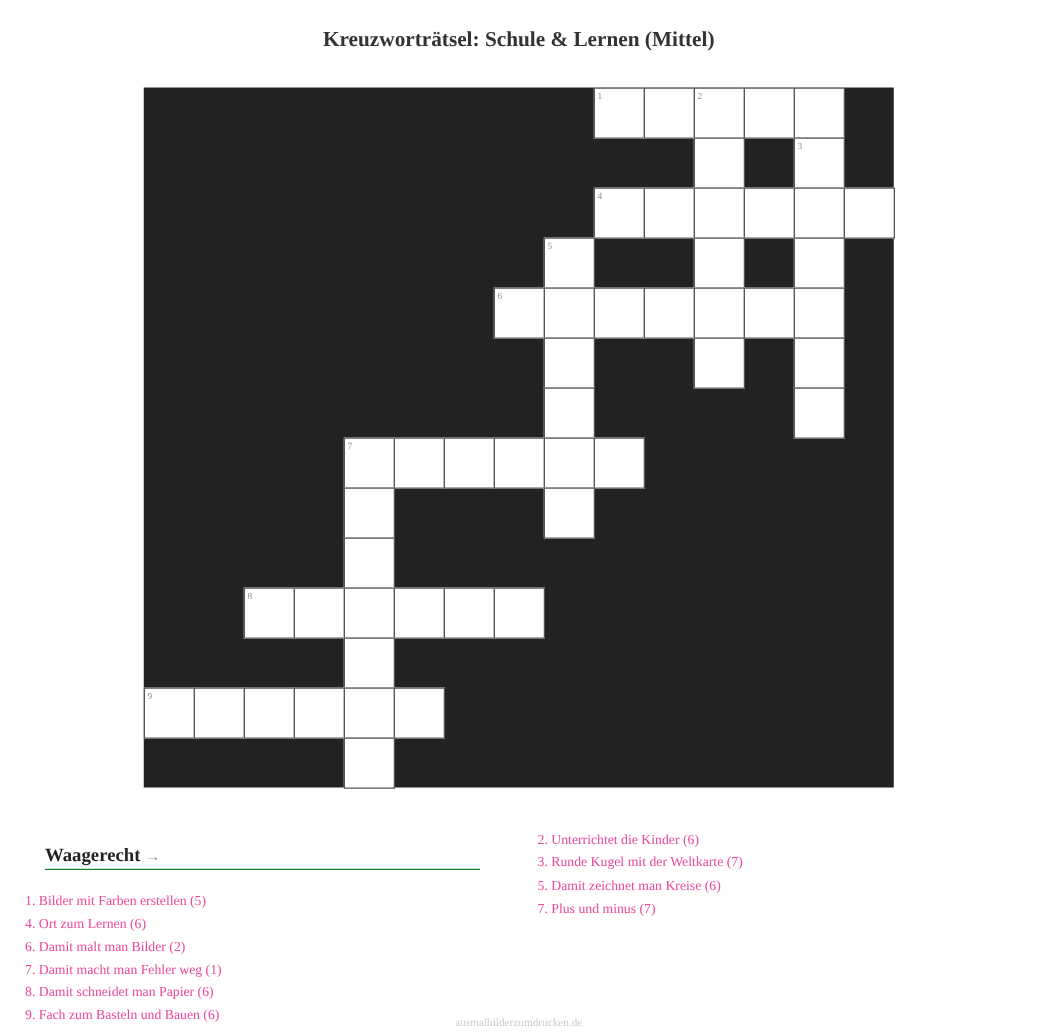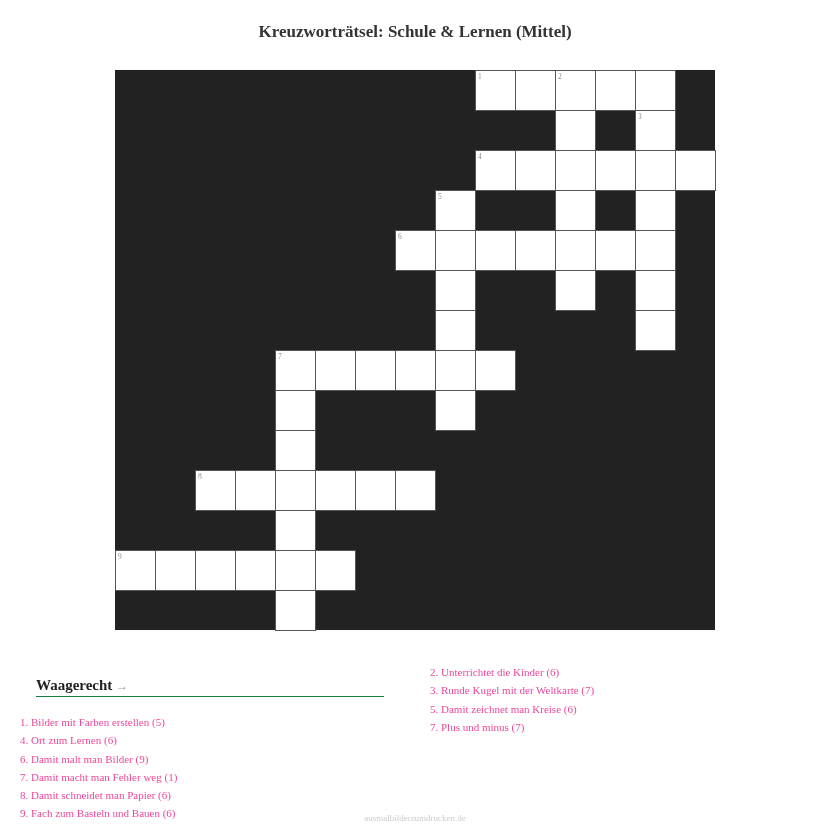--- a/index.html
+++ b/index.html
@@ -131,21 +131,21 @@
 
   <div class="clues">
     <section class="clue-col">
       <h2>
         <span>Waagerecht</span>
         <span class="arrow">→</span>
       </h2>
       <ol>
           <li>1. Bilder mit Farben erstellen (5)</li>
           <li>4. Ort zum Lernen (6)</li>
-          <li>6. Damit malt man Bilder (9)</li>
+          <li>6. Damit malt man Bilder (2)</li>
           <li>7. Damit macht man Fehler weg (1)</li>
           <li>8. Damit schneidet man Papier (6)</li>
           <li>9. Fach zum Basteln und Bauen (6)</li>
         </ol>
     </section>
 
     <section class="clue-col">
       <ol>
           <li>2. Unterrichtet die Kinder (6)</li>
           <li>3. Runde Kugel mit der Weltkarte (7)</li>

